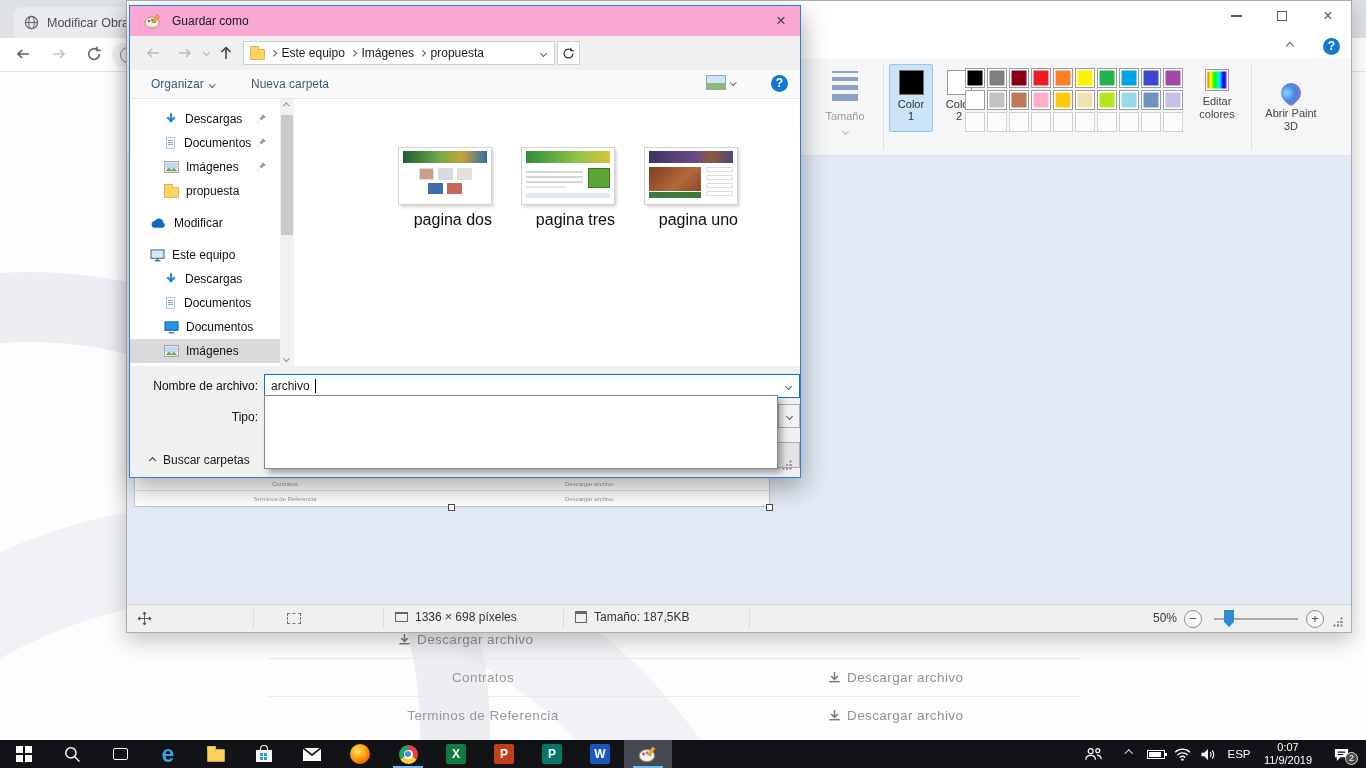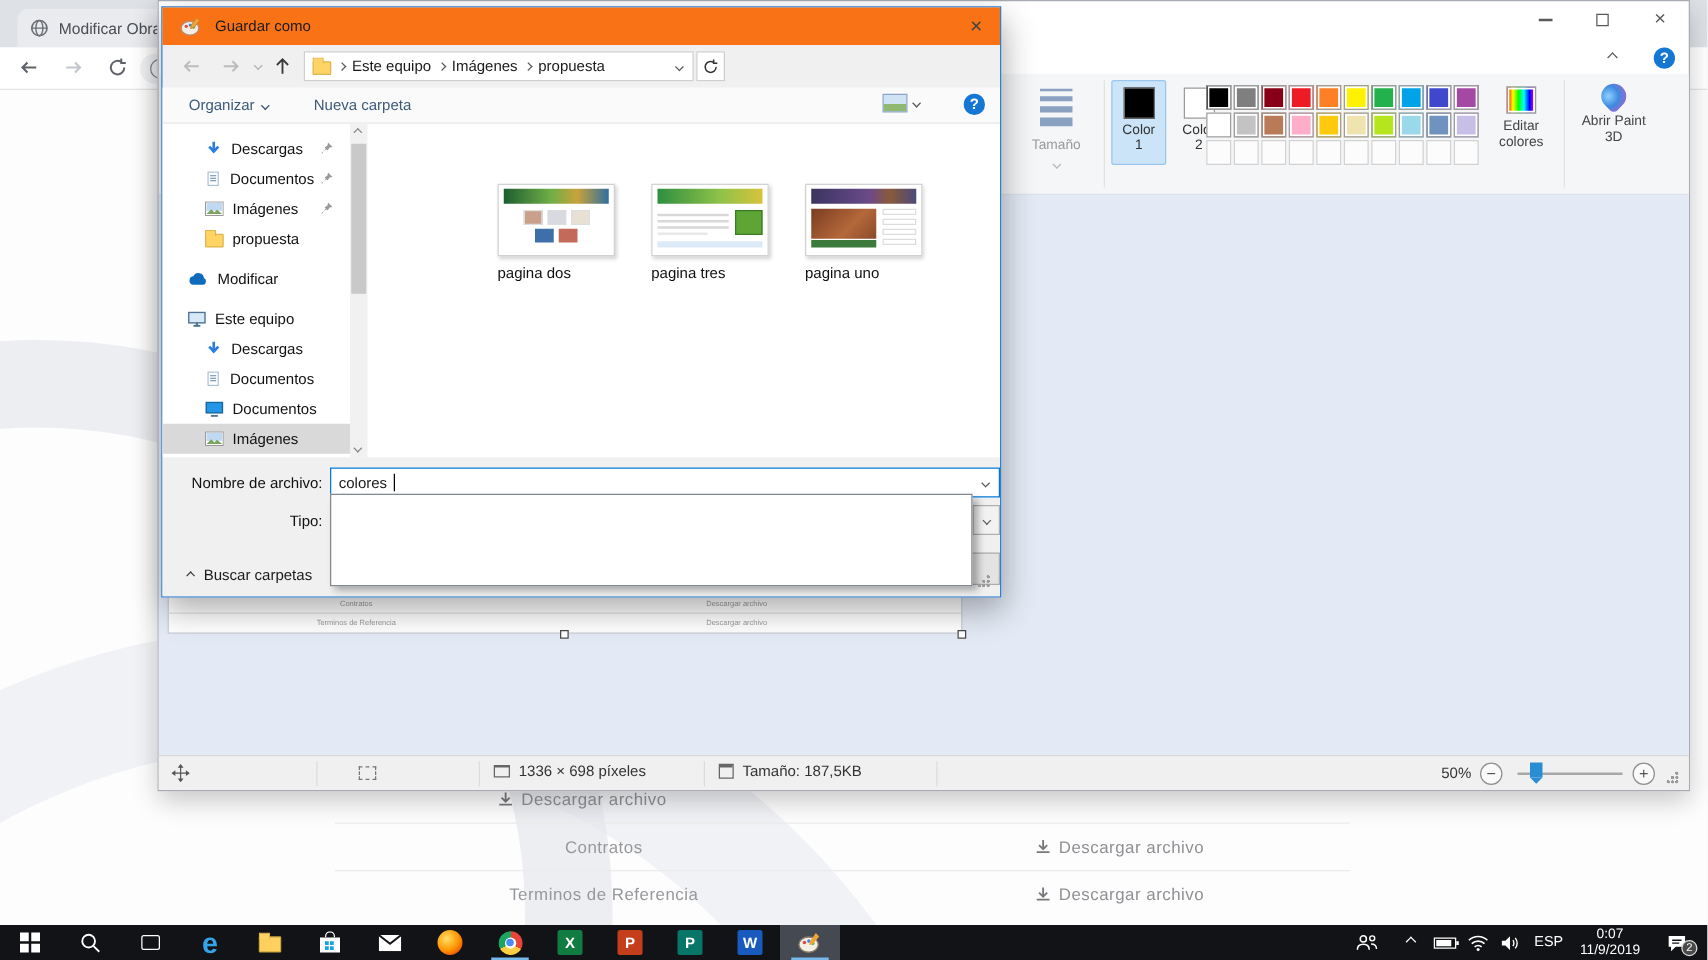--- a/index.html
+++ b/index.html
@@ -35,31 +35,31 @@
   #canvas{position:absolute;left:7px;top:2px;width:636px;height:349px;background:#fff;border:1px solid #c2c9d4}
   .mrow{position:absolute;left:0;width:100%;display:flex;align-items:center;font-size:6px;color:#9a9a9a}
   .mlabel{width:300px;text-align:center}
   .mlink{margin-left:130px}
   .handle{position:absolute;width:7px;height:7px;background:#fff;border:1px solid #4a4a4a}
   #statusbar{position:absolute;left:0;bottom:0;width:1224px;height:28px;background:#f0f0f0;border-top:1px solid #d7d7d7;font-size:12px;color:#333}
   .sdiv{position:absolute;top:4px;height:20px;width:1px;background:#dcdcdc}
   .zbtn{position:absolute;top:5px;width:18px;height:18px;border:1px solid #8f8f8f;border-radius:50%;color:#555;text-align:center;line-height:15px;font-size:13px;background:#fafafa}
   
   #dialog{left:129px;top:5px;width:672px;height:473px;background:#f0f0f0;border:1px solid #2f7fd0;box-shadow:2px 10px 24px rgba(0,0,0,.32)}
-  #dtitle{position:absolute;left:0;top:0;width:100%;height:30px;background:#f97316}
+  #dtitle{position:absolute;left:0;top:0;width:100%;height:30px;background:#f9a8d4}
   #dnav{position:absolute;left:0;top:32px;width:100%;height:30px}
   .navbox{position:absolute;background:#fff;border:1px solid #cfcfcf;display:flex;align-items:center}
   #dcmd{position:absolute;left:0;top:64px;width:100%;height:29px;background:#fafafa;border-bottom:1px solid #e3e3e3;font-size:12px;color:#3c5a78}
   #dbody{position:absolute;left:0;top:93px;width:670px;height:267px;background:#fff}
   .sbitem{position:absolute;left:0;width:150px;height:24px;display:flex;align-items:center;gap:7px;font-size:12px;color:#111}
   .sbitem.sel{background:#d9d9d9}
   .pin{position:absolute;left:126px;top:6px}
   #sbar{position:absolute;left:150px;top:0;width:14px;height:267px;background:#f1f1f1}
   .thumb{position:absolute;width:94px;height:58px;background:#fff;border:1px solid #d2d2d2;box-shadow:1.5px 2px 3px rgba(0,0,0,.18);padding:3px 4px;top:48px}
-  .fname{position:absolute;width:94px;top:112px;text-align:left;font-size:12px;color:#101010}
+  .fname{position:absolute;width:94px;top:112px;text-align:right;font-size:16px;color:#101010}
   #dfoot{position:absolute;left:0;top:360px;width:670px;height:111px;background:#f0f0f0;font-size:12px}
   .rlab{position:absolute;left:0;width:128px;text-align:right;color:#111}
   .combo-chv{position:absolute;display:flex;align-items:center;justify-content:center}
   #ddpanel{position:absolute;left:134px;top:29px;width:514px;height:74px;background:#fff;border:1px solid #828790;box-shadow:4px 4px 6px rgba(0,0,0,.32)}
   .grip{width:10px;height:10px;position:absolute;background:
     radial-gradient(circle at 1.5px 8.5px,#9a9a9a 1.2px,transparent 1.4px),
     radial-gradient(circle at 5px 8.5px,#9a9a9a 1.2px,transparent 1.4px),
     radial-gradient(circle at 8.5px 8.5px,#9a9a9a 1.2px,transparent 1.4px),
     radial-gradient(circle at 5px 5px,#9a9a9a 1.2px,transparent 1.4px),
     radial-gradient(circle at 8.5px 5px,#9a9a9a 1.2px,transparent 1.4px),
@@ -208,21 +208,21 @@
         <div class="sw empty"></div>
         <div class="sw empty"></div>
         <div class="sw empty"></div>
       </div>
 
       <div class="abs" style="left:1062px;top:8px;width:56px;text-align:center">
         <div style="width:24px;height:22px;margin:2px auto;border:1px solid #9a9a9a;box-shadow:inset 0 0 0 1.5px #fff;background:linear-gradient(90deg,#f00,#ff0,#0f0,#0ff,#00f,#f0f)"></div>
         <div class="rlabel" style="margin-top:4px">Editar colores</div>
       </div>
       <div class="vline" style="left:1124px;top:5px;height:86px;background:#e2e2e2"></div>
-      <div class="abs" style="left:1132px;top:6px;width:64px;text-align:center">
+      <div class="abs" style="left:1132px;top:22px;width:64px;text-align:center">
         <div style="width:20px;height:20px;margin:2px auto;border-radius:50% 50% 50% 4px;transform:rotate(-45deg);background:radial-gradient(circle at 35% 35%,#8fd0ff,#3f8ae0 45%,#c857c8)"></div>
         <div class="rlabel" style="margin-top:4px">Abrir Paint 3D</div>
       </div>
     </div>
 
     <div id="workarea">
       <div id="canvas">
         <div class="mrow" style="bottom:15px;height:13px;border-bottom:1px solid #e4e4e4">
           <div class="mlabel">Contratos</div>
             <div class="mlink">Descargar archivo</div>
@@ -445,21 +445,21 @@
             <div style="height:5px;border:1px solid #ddd"></div>
           </div>
         </div>
       </div>
       <div class="fname" style="left:514px">pagina uno</div>
     </div>
 
     <div id="dfoot">
       <div class="rlab" style="top:13px">Nombre de archivo:</div>
       <div class="abs flex" style="left:134px;top:8px;width:536px;height:24px;background:#fff;border:1px solid #0078d7;padding:0 6px">
-        <span>colores</span>
+        <span>archivo</span>
         <div style="width:1px;height:14px;background:#000;margin-left:5px"></div>
         <span class="chv d abs" style="right:8px;width:5px;height:5px"></span>
       </div>
       <div class="rlab" style="top:44px">Tipo:</div>
       <div class="combo-chv abs" style="left:648px;top:38px;width:22px;height:24px;background:#f2f2f2;border:1px solid #b0b0b0">
           <span class="chv d" style="width:5px;height:5px"></span>
         </div>
       <div class="abs" style="left:646px;top:76px;width:24px;height:26px;background:#e3e3e3;border:1px solid #adadad"></div>
       <div id="ddpanel"></div>
       <div class="abs flex" style="left:20px;top:87px;gap:8px">

